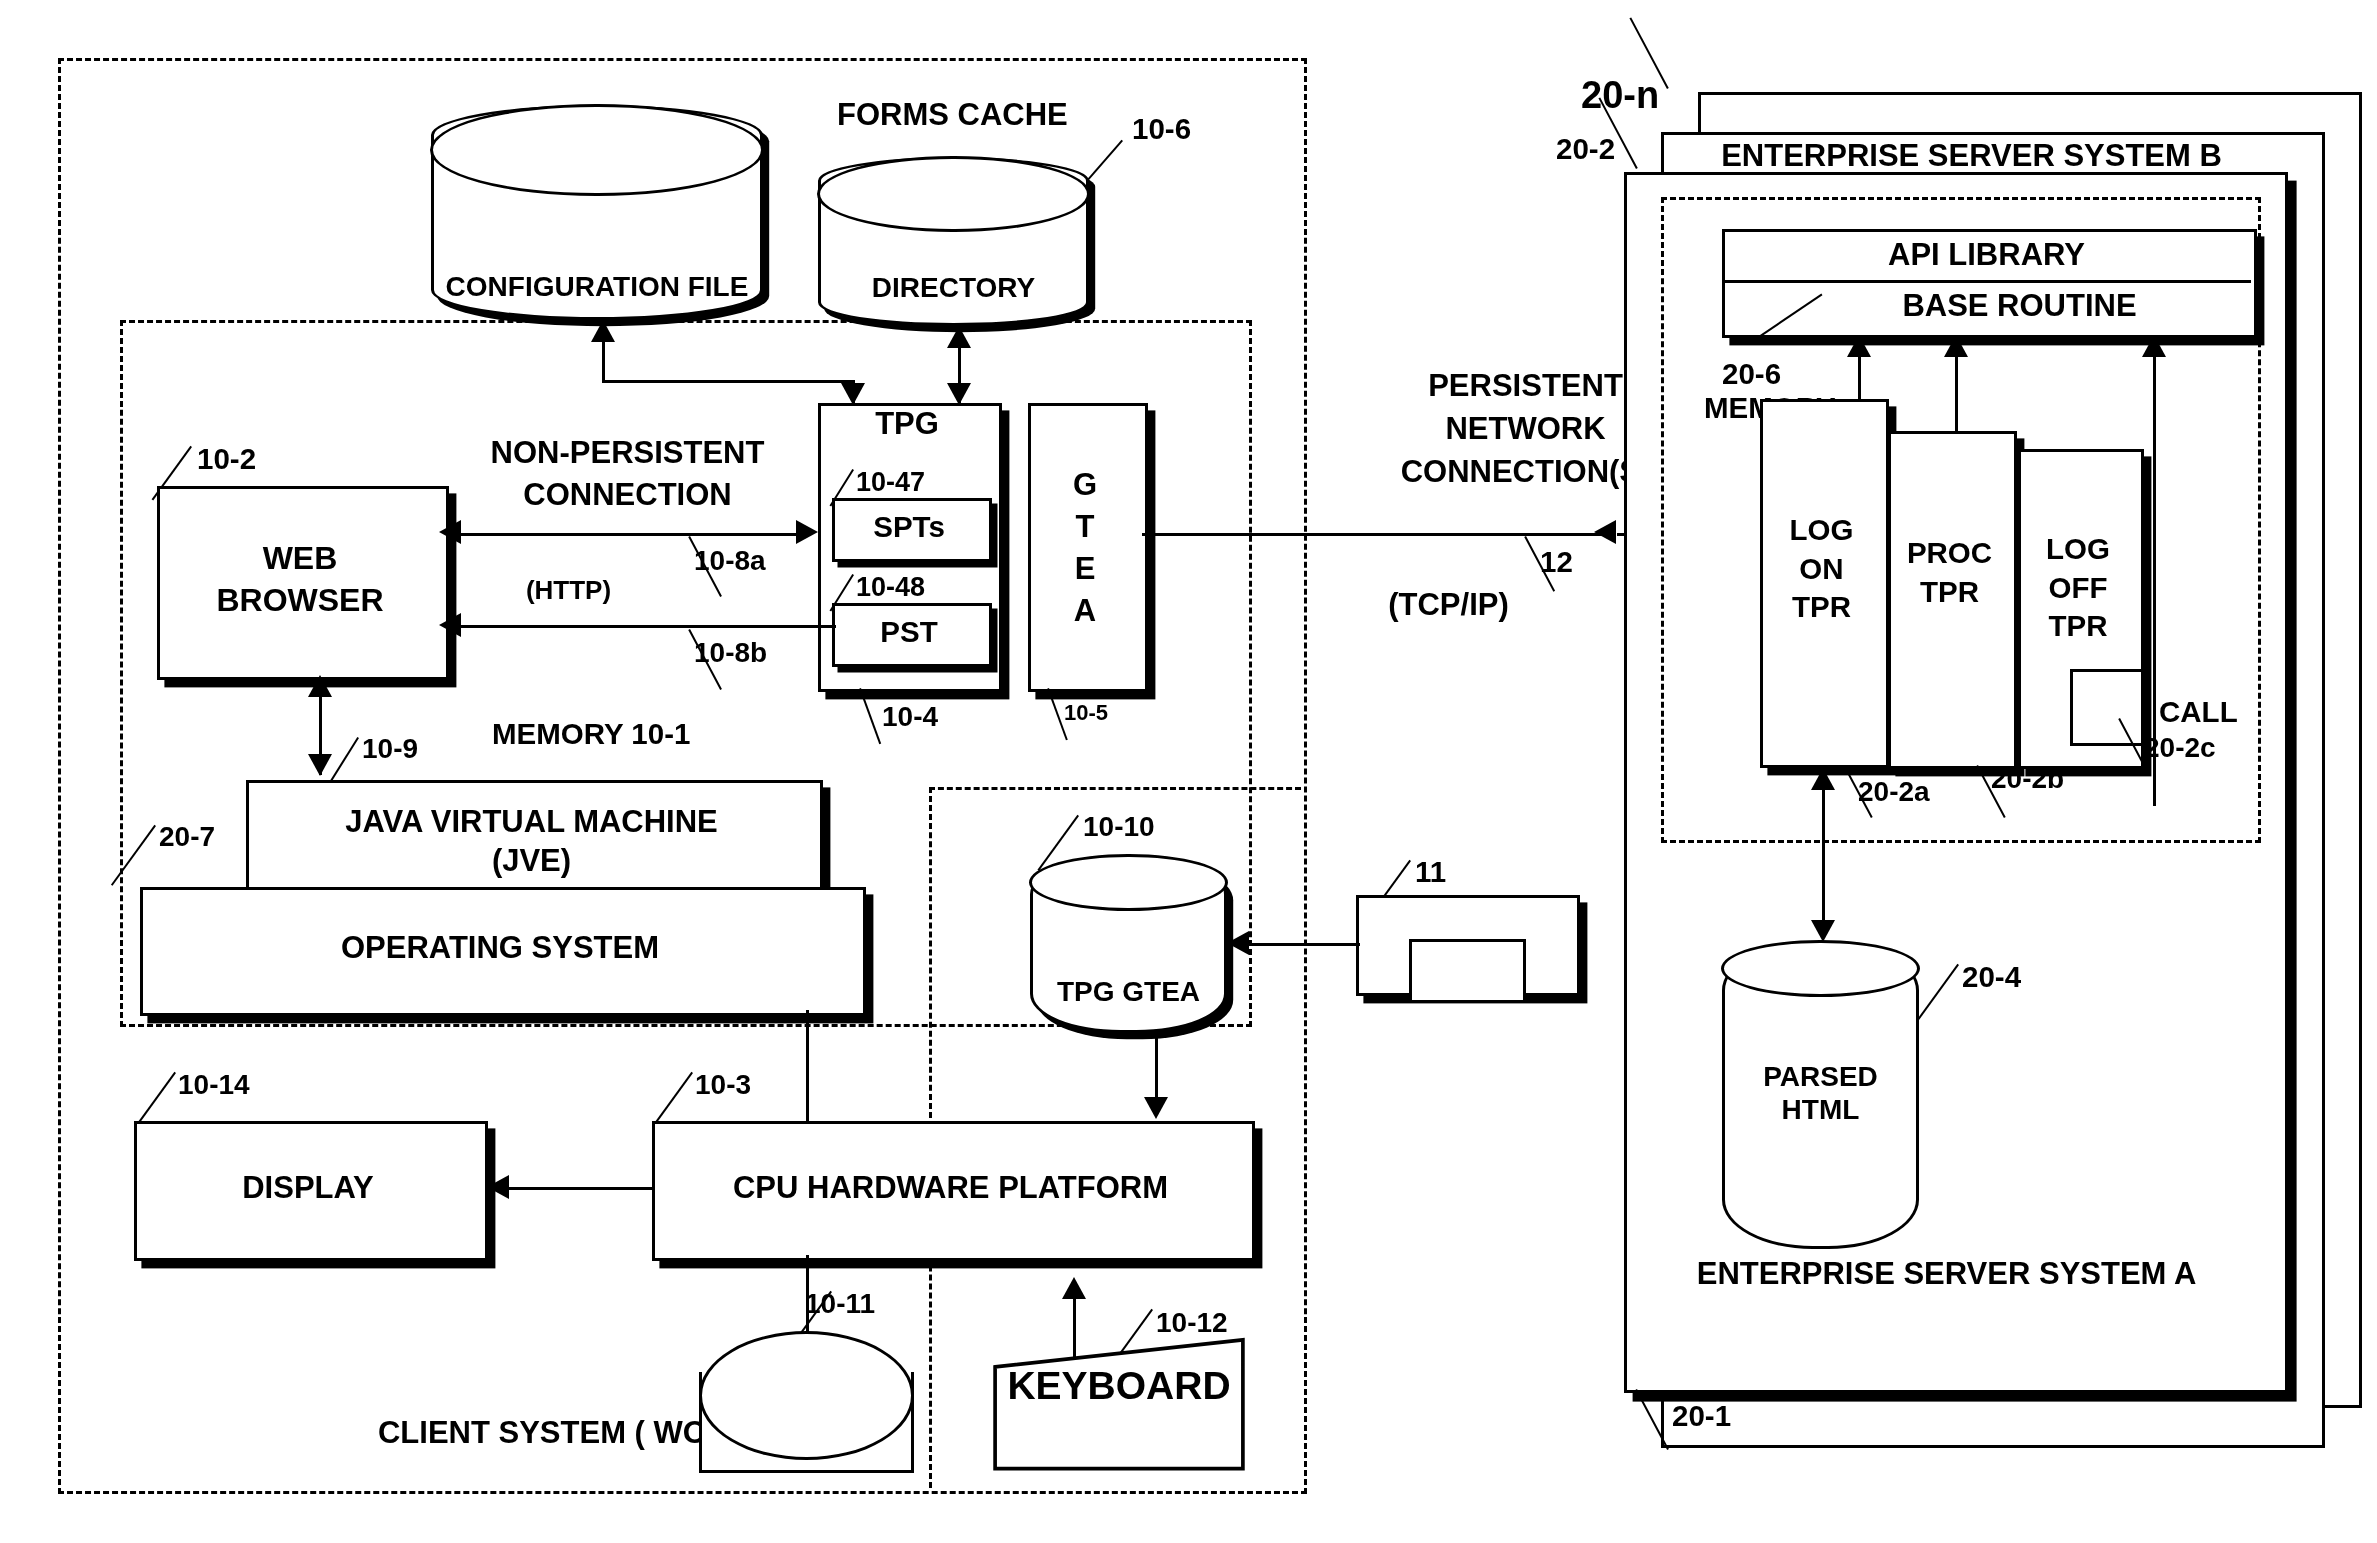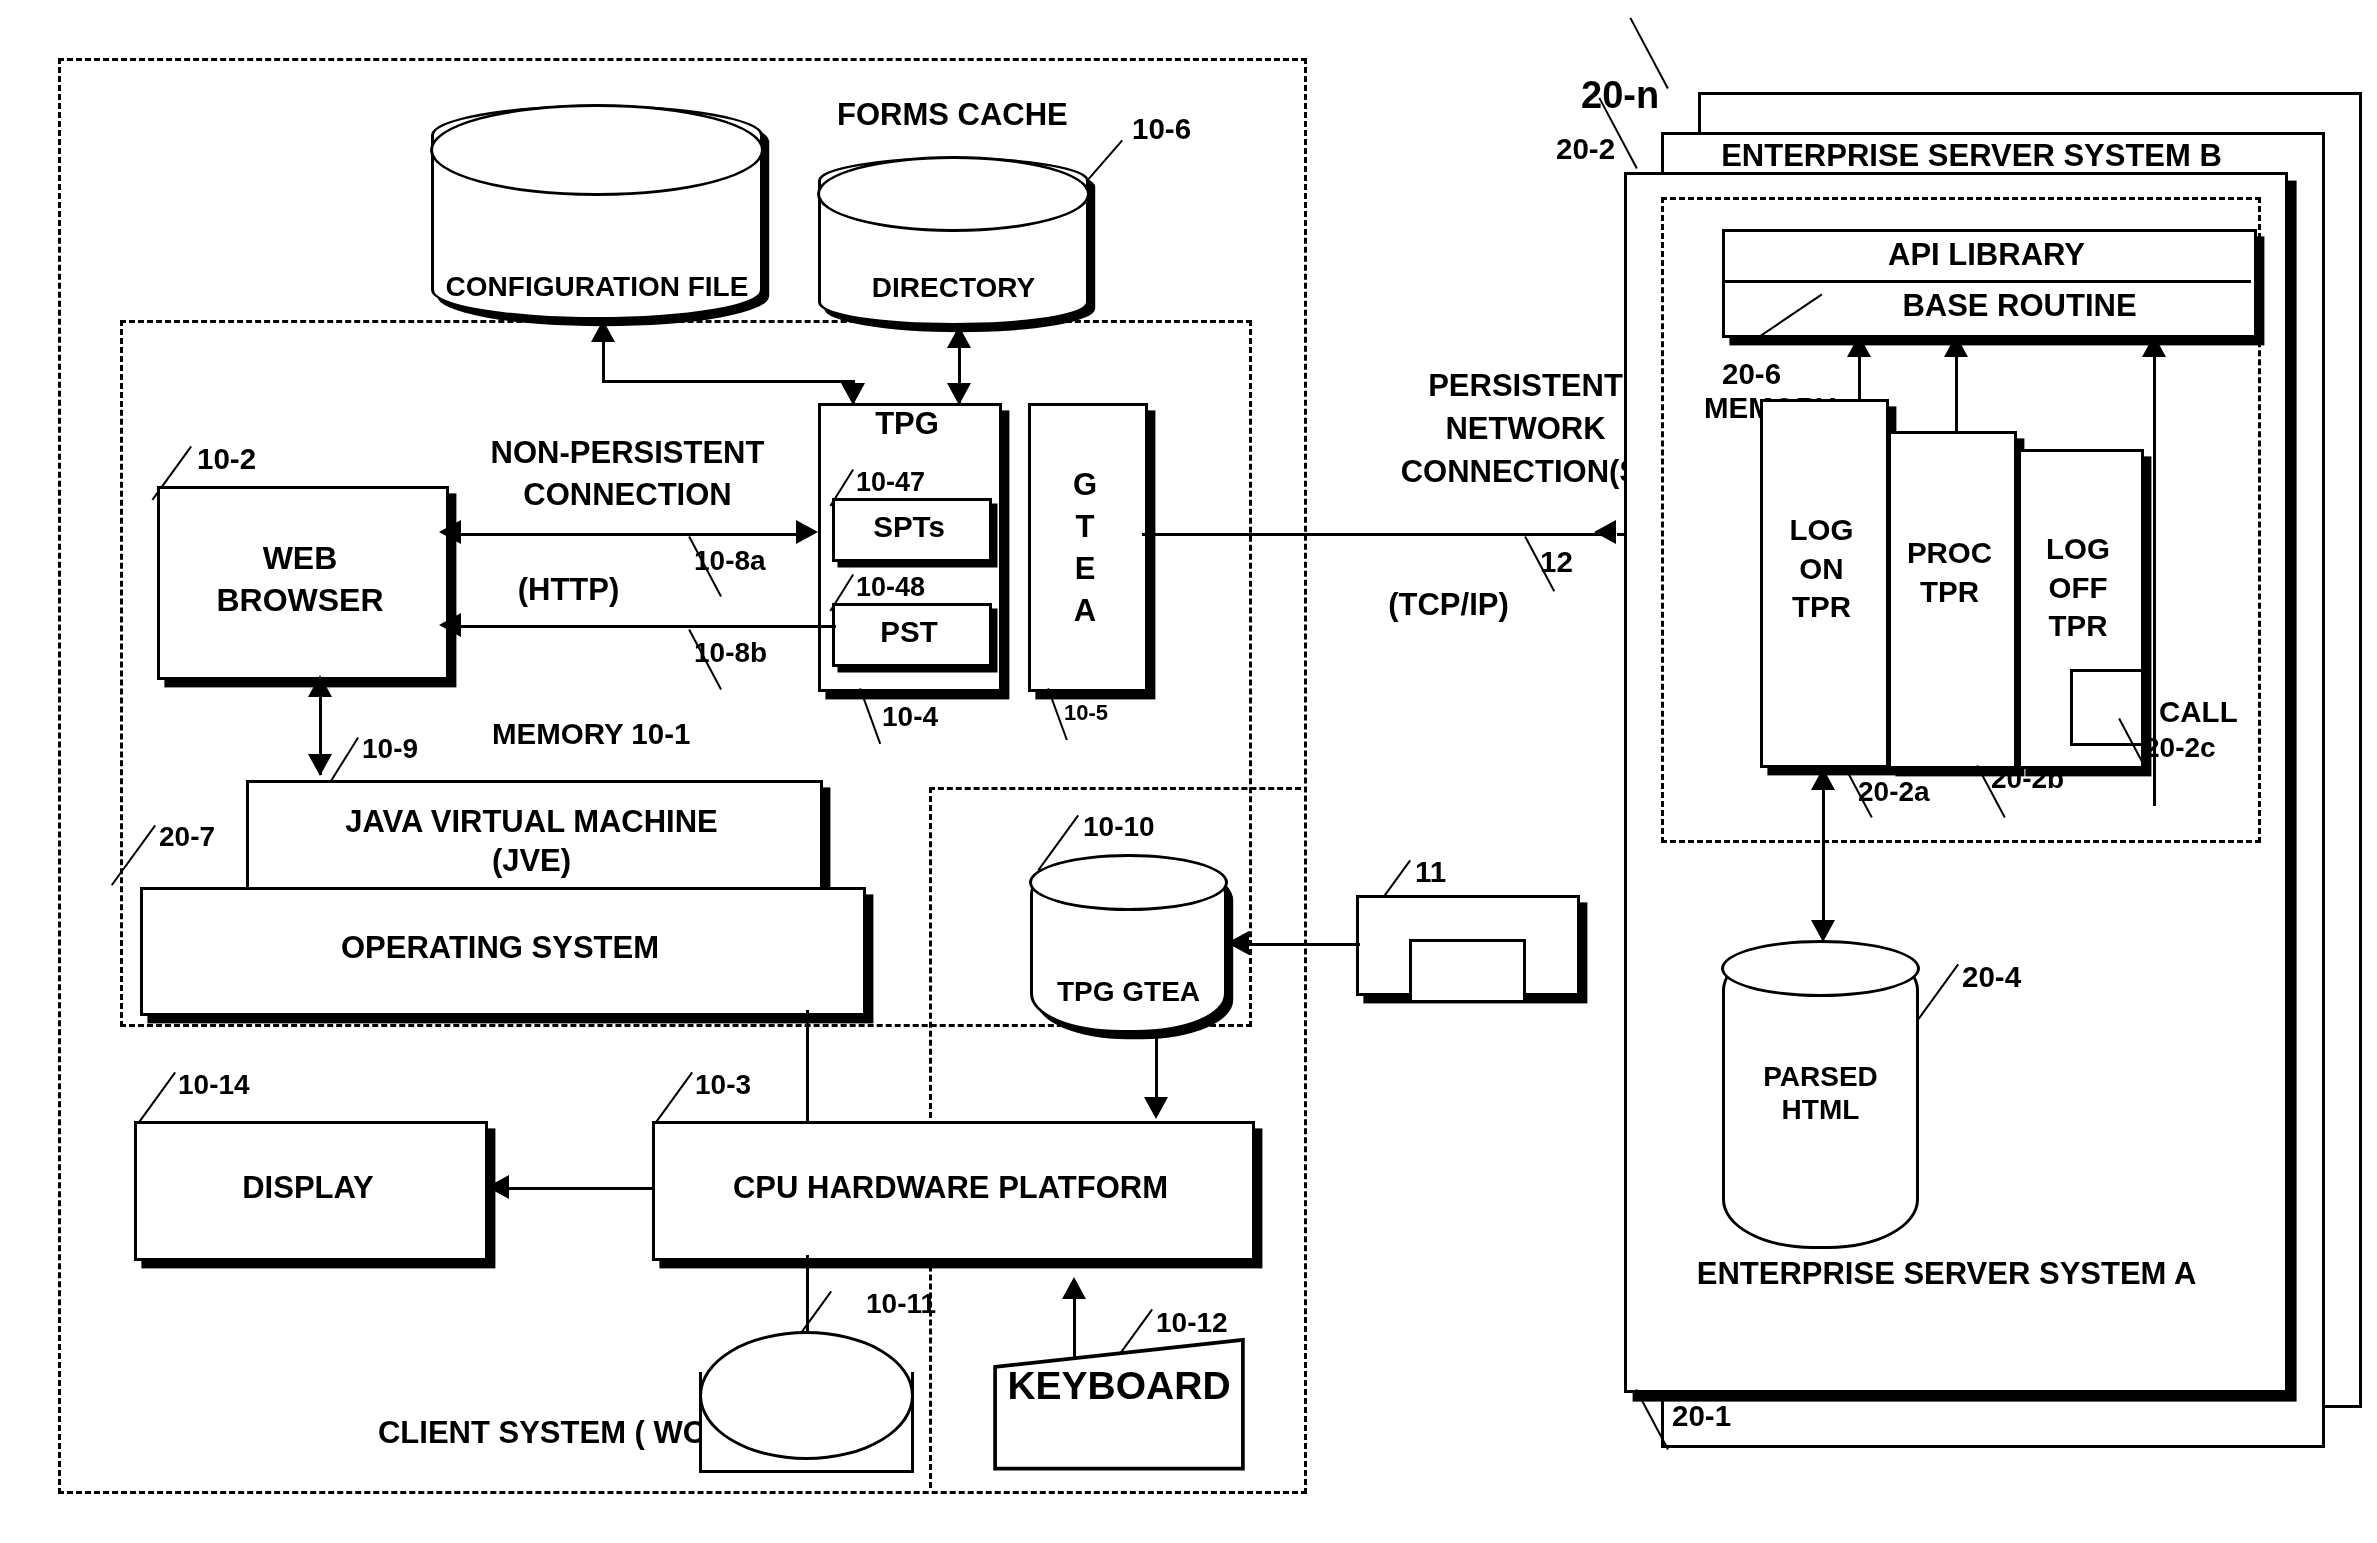--- a/index.html
+++ b/index.html
@@ -102,21 +102,21 @@
   <div class="lbl" style="left:1064px;top:701px;font-size:22px;">10-5</div>
 
   <div class="lbl" style="left:197px;top:442px;font-size:29.5px;">10-2</div>
   <div class="lead" style="left:192px;top:447px;width:66px;transform:rotate(126deg);"></div>
   <div class="box" style="left:157px;top:486px;width:286px;height:188px;"></div>
   <div class="lbl ctr" style="left:157px;top:486px;width:286px;height:188px;font-size:32px;line-height:1.3;white-space:pre;">WEB
 BROWSER</div>
 
   <div class="lbl ctr" style="left:437px;top:437px;width:381px;height:74px;font-size:31px;line-height:1.35;white-space:pre;">NON-PERSISTENT
 CONNECTION</div>
-  <div class="lbl ctr" style="left:467px;top:572px;width:203px;height:37px;font-size:31px;">(HTTP)</div>
+  <div class="lbl ctr" style="left:467px;top:572px;width:203px;height:37px;font-size:26px;">(HTTP)</div>
 
   <div class="h" style="left:461px;top:533px;width:344px;"></div>
   <div class="ar left" style="left:439px;top:520px;"></div>
   <div class="ar right" style="left:796px;top:520px;"></div>
   <div class="lead" style="left:690px;top:536px;width:68px;transform:rotate(62deg);"></div>
   <div class="lbl" style="left:694px;top:545px;font-size:28px;">10-8a</div>
 
   <div class="h" style="left:461px;top:625px;width:375px;"></div>
   <div class="ar left" style="left:439px;top:613px;"></div>
   <div class="lead" style="left:690px;top:629px;width:68px;transform:rotate(62deg);"></div>
@@ -150,21 +150,21 @@
   <div class="lbl ctr" style="left:652px;top:1121px;width:597px;height:134px;font-size:31px;">CPU HARDWARE PLATFORM</div>
 
   <div class="h" style="left:509px;top:1187px;width:145px;"></div>
   <div class="ar left" style="left:487px;top:1175px;"></div>
 
   <div class="v" style="left:1155px;top:1008px;height:100px;"></div>
   <div class="ar up" style="left:1144px;top:987px;"></div>
   <div class="ar down" style="left:1144px;top:1097px;"></div>
 
   <div class="v" style="left:806px;top:1255px;height:120px;"></div>
-  <div class="lbl" style="left:866px;top:1288px;font-size:28px;">10-11</div>
+  <div class="lbl" style="left:805px;top:1288px;font-size:28px;">10-11</div>
   <div class="lead" style="left:832px;top:1292px;width:62px;transform:rotate(126deg);"></div>
   <div class="abs" style="left:699px;top:1372px;width:209px;height:98px;border:3.1px solid #000;border-top:none;background:#fff;"></div>
   <div class="abs" style="left:699px;top:1331px;width:209px;height:123px;border:3.1px solid #000;border-radius:50%;background:#fff;"></div>
 
   <div class="v" style="left:1073px;top:1299px;height:93px;"></div>
   <div class="ar up" style="left:1062px;top:1277px;"></div>
   <div class="lbl" style="left:1156px;top:1307px;font-size:28px;">10-12</div>
   <div class="lead" style="left:1153px;top:1310px;width:62px;transform:rotate(126deg);"></div>
   <svg class="abs" style="left:990px;top:1335px;width:258px;height:138px;" viewBox="0 0 420 225">
     <polygon points="8,52 412,8 412,218 8,218" fill="#fff" stroke="#000" stroke-width="6"></polygon>

